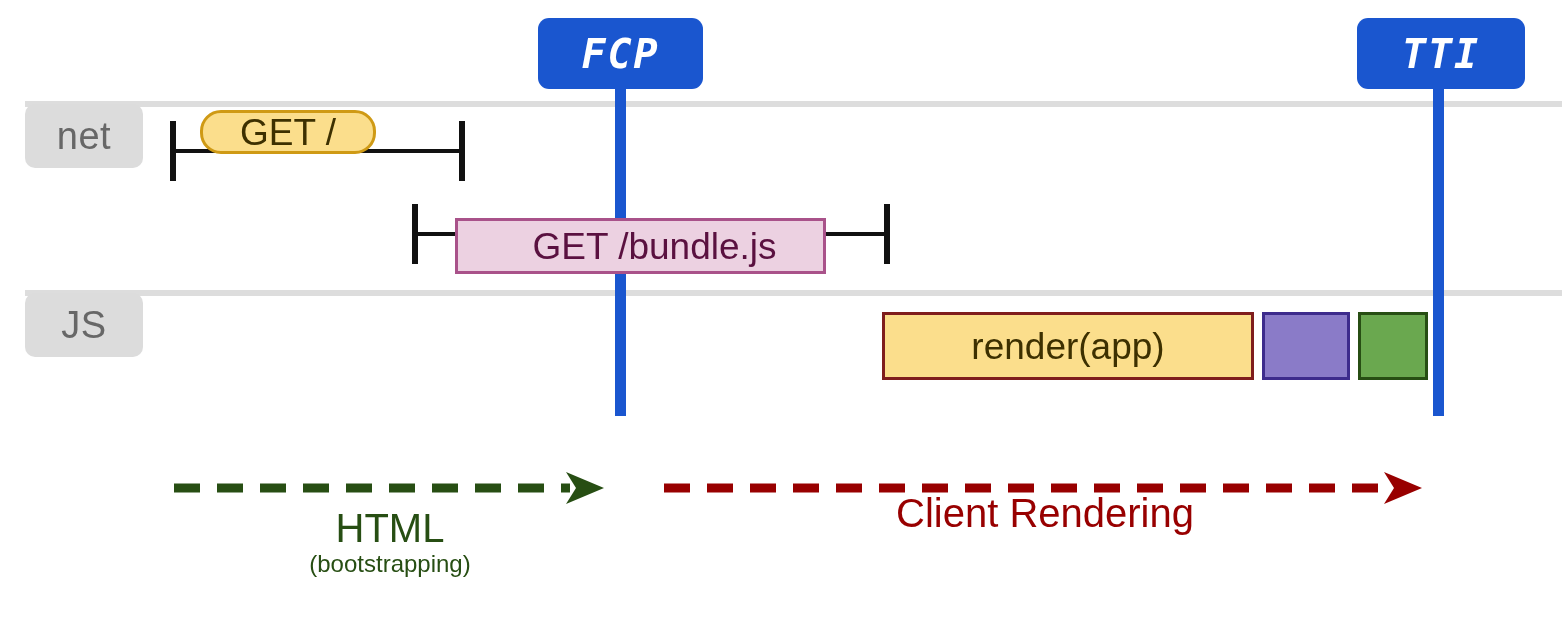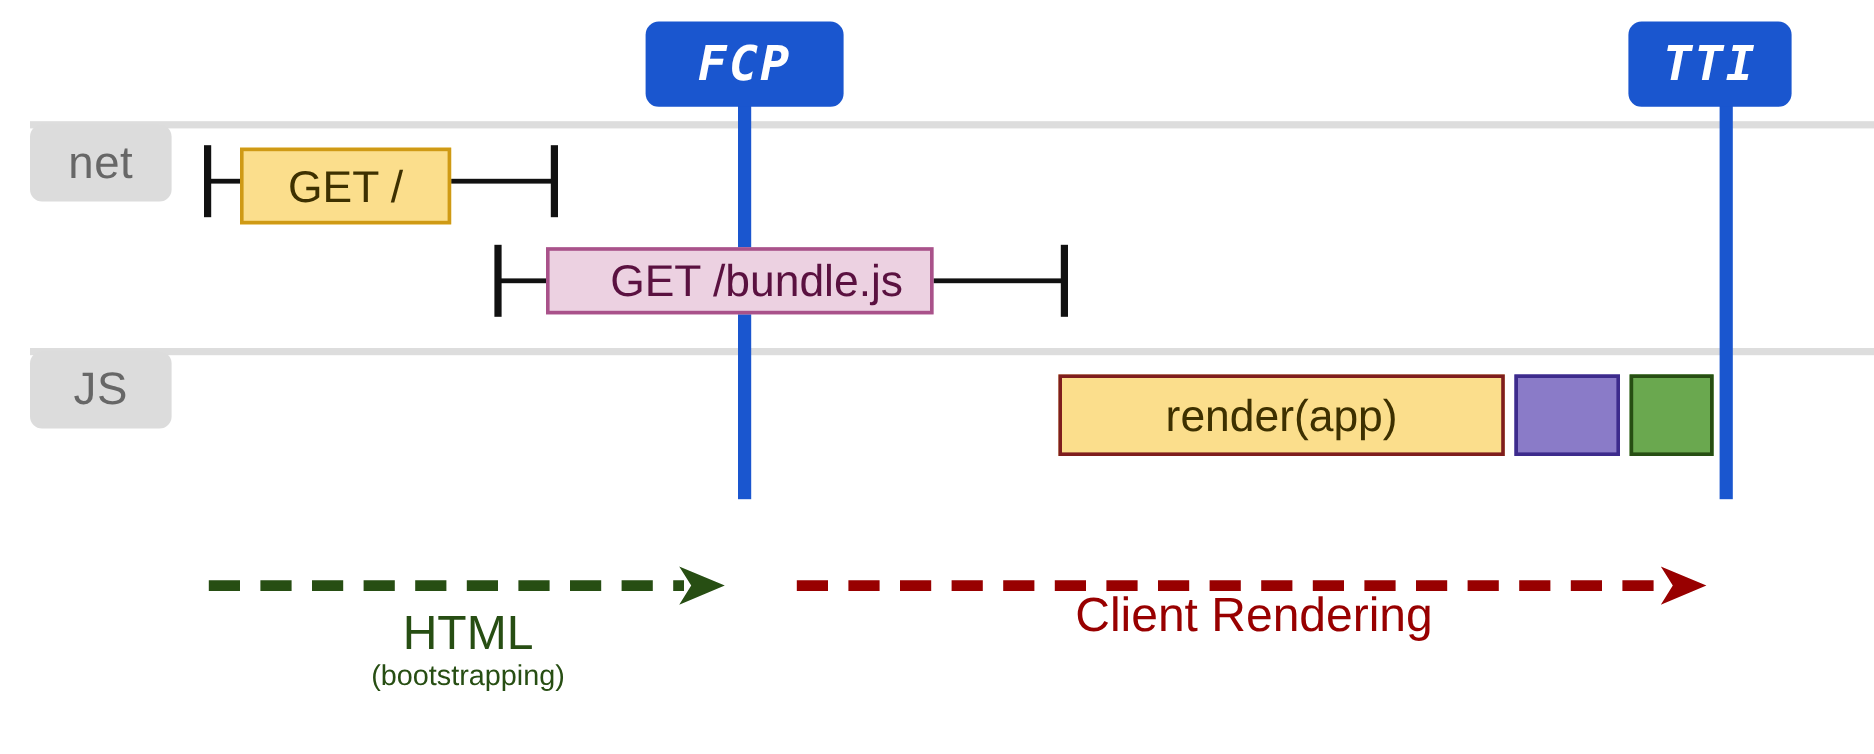--- a/index.html
+++ b/index.html
@@ -62,21 +62,21 @@
     justify-content: center;
     color: #ffffff;
     font-family: "DejaVu Sans Mono", "Liberation Mono", monospace;
     font-weight: bold;
     font-size: 40px;
     letter-spacing: 2px;
     z-index: 6;
     font-style: italic;
   }
   #badge-fcp { left: 538px; top: 18px; width: 165px; }
-  #badge-tti { left: 1357px; top: 18px; width: 136px; }
+  #badge-tti { left: 1357px; top: 18px; width: 168px; }
 
   .milestone-line {
     position: absolute;
     width: 11px;
     background: #1a56cf;
     z-index: 1;
   }
   #line-fcp { left: 615px; top: 86px;  height: 330px; }
   #line-tti { left: 1433px; top: 86px; height: 330px; }
 
@@ -110,27 +110,27 @@
     border: 3px solid #cf9a15;
     color: #3d3000;
   }
   .req-box.rose {
     background: #ecd1e1;
     border: 3px solid #a9528a;
     color: #5a1140;
   }
 
   
-  #req-get-root     { left: 200px; top: 123px; width: 176px; height: 64px; }
+  #req-get-root     { left: 200px; top: 110px; width: 176px; height: 44px; border-radius: 21px; }
   #whisk-get-root   { left: 172px; top: 149px; width: 292px; }
   #cap-get-root-l   { left: 170px; top: 121px; height: 60px; }
   #cap-get-root-r   { left: 459px; top: 121px; height: 60px; }
 
   
-  #req-get-bundle   { left: 455px; top: 206px; width: 323px; height: 56px; padding-left: 28px; }
+  #req-get-bundle   { left: 455px; top: 218px; width: 371px; height: 56px; padding-left: 28px; }
   #whisk-get-bundle { left: 413px; top: 232px; width: 477px; }
   #cap-get-bundle-l { left: 412px; top: 204px; height: 60px; }
   #cap-get-bundle-r { left: 884px; top: 204px; height: 60px; }
 
   
   .task-box {
     position: absolute;
     box-sizing: border-box;
     display: flex;
     align-items: center;

